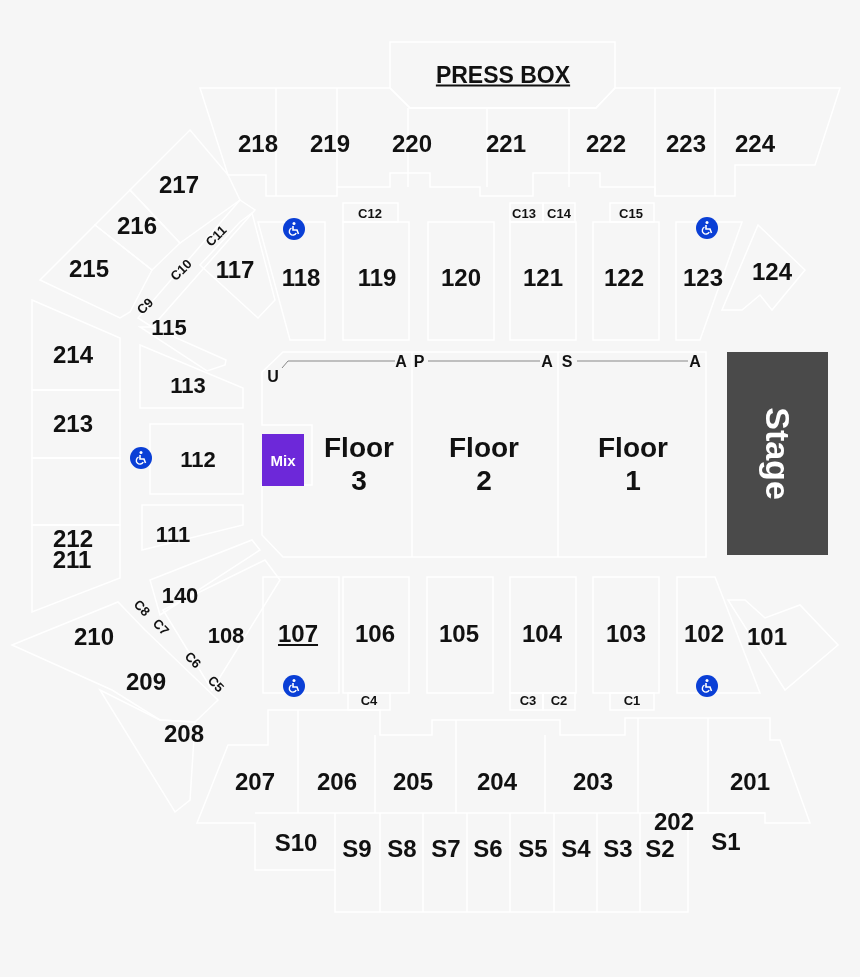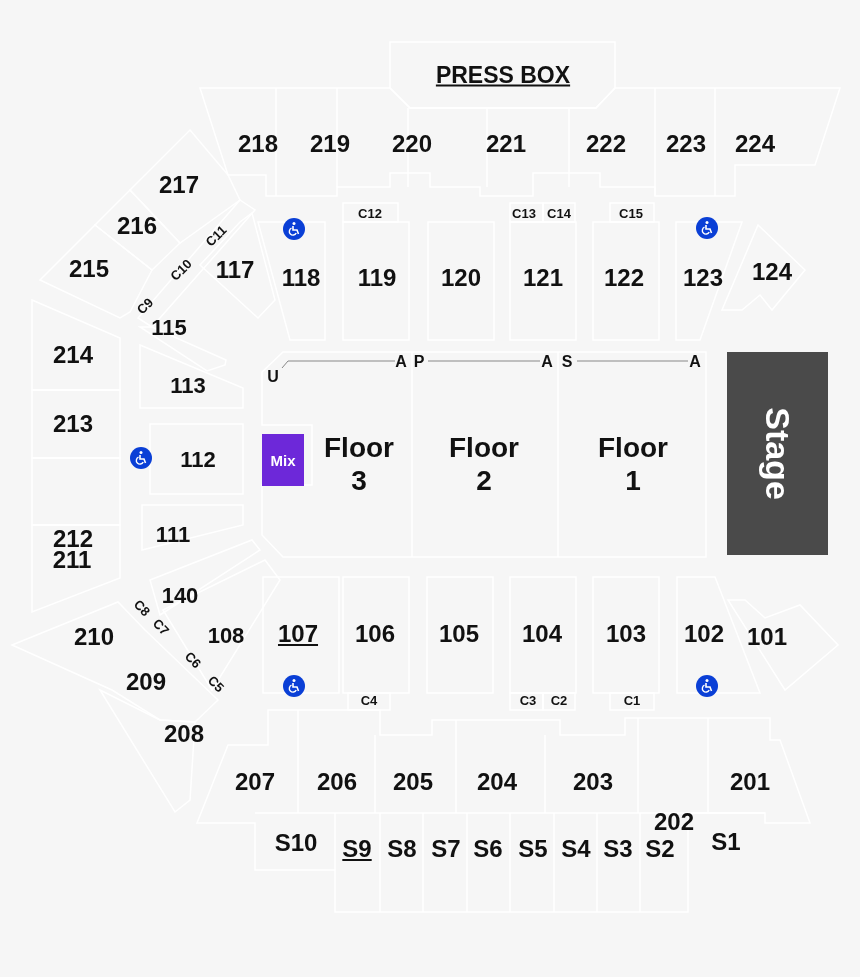--- a/index.html
+++ b/index.html
@@ -140,21 +140,21 @@
 
 <div class="lbl sec" style="left:255px;top:782px;">207</div>
 <div class="lbl sec" style="left:337px;top:782px;">206</div>
 <div class="lbl sec" style="left:413px;top:782px;">205</div>
 <div class="lbl sec" style="left:497px;top:782px;">204</div>
 <div class="lbl sec" style="left:593px;top:782px;">203</div>
 <div class="lbl sec" style="left:674px;top:822px;">202</div>
 <div class="lbl sec" style="left:750px;top:782px;">201</div>
 
 <div class="lbl sec" style="left:296px;top:843px;">S10</div>
-<div class="lbl sec" style="left:357px;top:849px;text-decoration:underline;">S9</div>
+<div class="lbl sec" style="left:357px;top:849px;">S9</div>
 <div class="lbl sec" style="left:402px;top:849px;">S8</div>
 <div class="lbl sec" style="left:446px;top:849px;">S7</div>
 <div class="lbl sec" style="left:488px;top:849px;">S6</div>
 <div class="lbl sec" style="left:533px;top:849px;">S5</div>
 <div class="lbl sec" style="left:576px;top:849px;">S4</div>
 <div class="lbl sec" style="left:618px;top:849px;">S3</div>
 <div class="lbl sec" style="left:660px;top:849px;">S2</div>
 <div class="lbl sec" style="left:726px;top:842px;">S1</div>
 
 <div class="lbl sec" style="left:235px;top:270px;">117</div>

